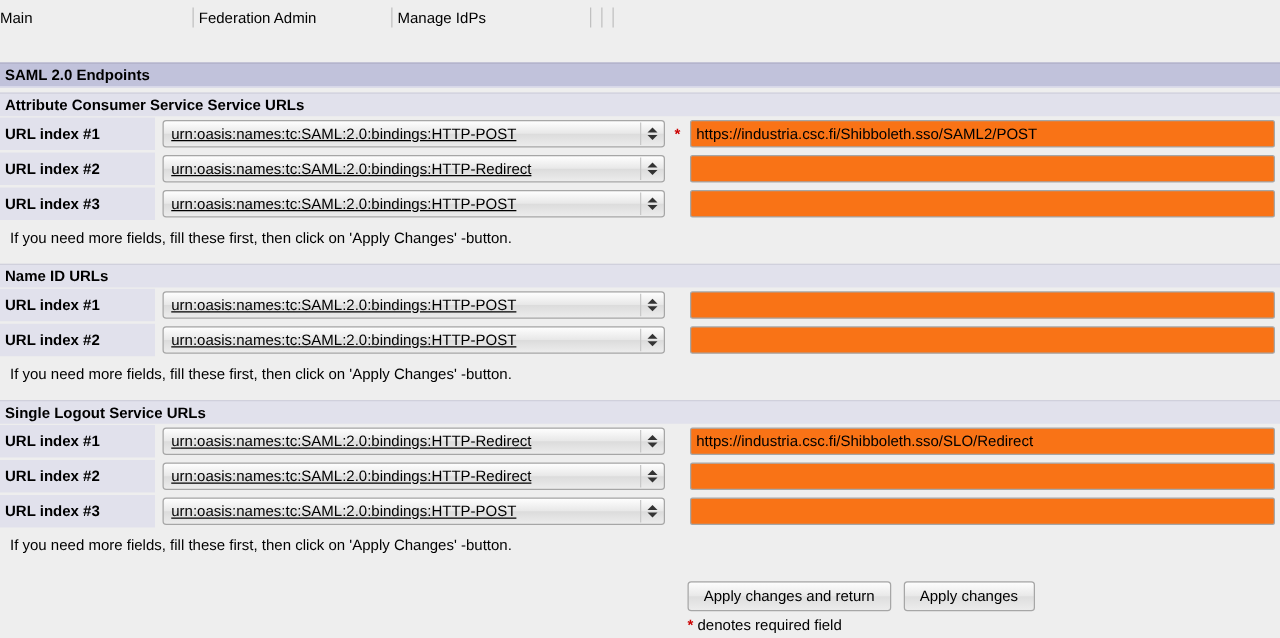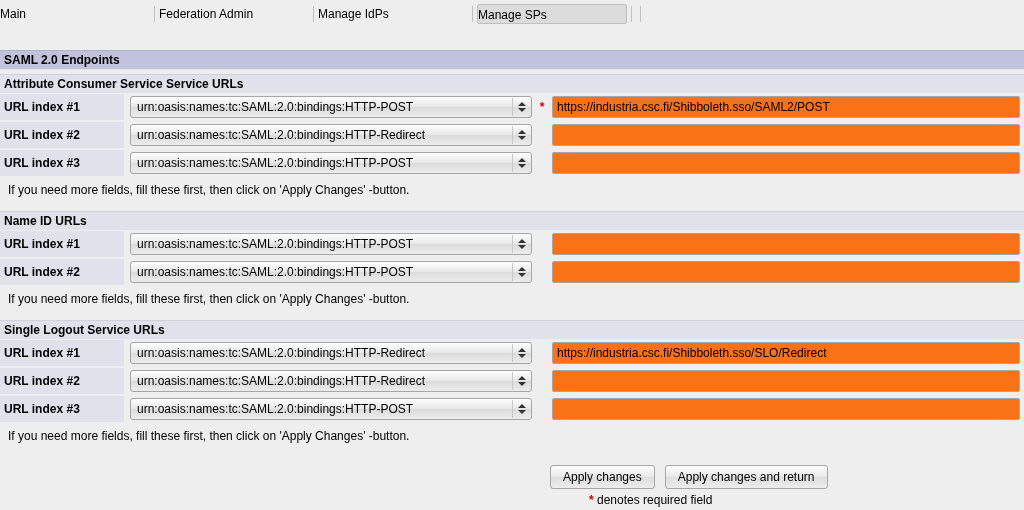--- a/index.html
+++ b/index.html
@@ -77,20 +77,21 @@
     border: 1px solid #a6a6a6;
     border-radius: 3px;
     background: linear-gradient(#fefefe,#e8e8e8 48%,#dcdcdc 52%,#ececec);
     display: flex;
     align-items: center;
     padding: 0 22px 0 6px;
     font-family: inherit;
     font-size: 12px;
     position: relative;
     cursor: pointer;
+    text-decoration: underline;
   }
   .spin {
     position: absolute;
     right: 1px; top: 1px; bottom: 1px;
     width: 18px;
     display: flex;
     flex-direction: column;
     justify-content: center;
     align-items: center;
     border-left: 1px solid #c8c8c8;
@@ -127,35 +128,33 @@
     border: 1px solid #a6a6a6;
     border-radius: 3px;
     background: linear-gradient(#fdfdfd,#e9e9e9 48%,#dedede 52%,#ececec);
     font-family: inherit;
     font-size: 12px;
     cursor: pointer;
   }
   .footnote {
     padding: 4px 0 0 550px;
     font-size: 12px;
-    margin-left: 39px;
   }
   .footnote .star { display:inline; }
 </style>
 </head>
 <body>
 
 <div class="tabbar">
   <div class="tab">Main</div>
   <div class="tab-sep"></div>
   <div class="tab">Federation Admin</div>
   <div class="tab-sep"></div>
   <div class="tab">Manage IdPs</div>
   <div class="tab-sep"></div>
-  <div class="tab active">Manage SPs</div>
   <div class="tab-sep"></div>
   <div class="tab-sep"></div>
 </div>
 
 <div class="content">
 
   <div class="section-head">SAML 2.0 Endpoints</div>
   <div style="height:4px"></div>
 
   <div class="subsection-head">Attribute Consumer Service Service URLs</div>
@@ -284,22 +283,22 @@
           </span>
       </div>
     </div>
     <span class="star hidden">*</span>
     <input class="url" type="text" value="" style="">
   </div>
 
   <div class="note">If you need more fields, fill these first, then click on 'Apply Changes' -button.</div>
 
   <div class="button-row">
+    <button class="btn">Apply changes and return</button>
     <button class="btn">Apply changes</button>
-    <button class="btn">Apply changes and return</button>
   </div>
 
   <div class="footnote">
     <span class="star">*</span>
     <span>denotes required field</span>
   </div>
 
 </div>
 
 </body></html>

